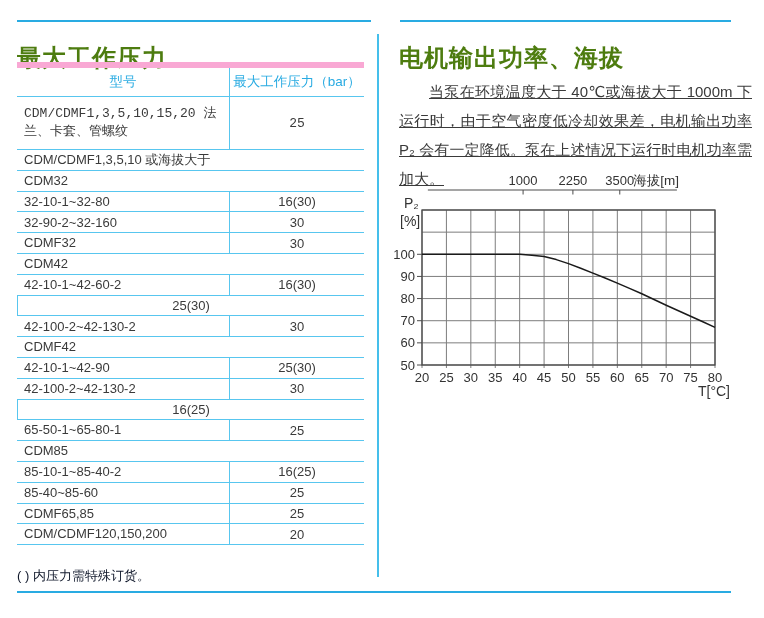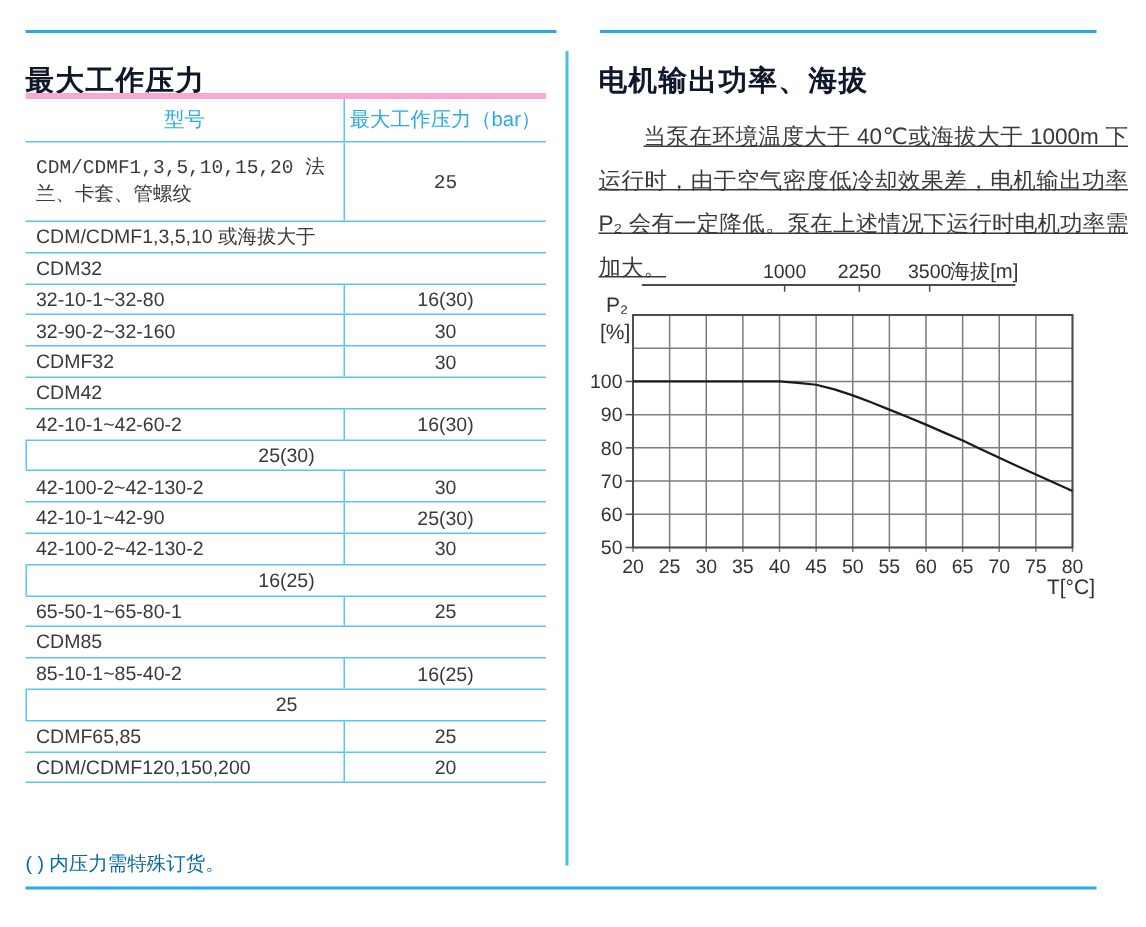--- a/index.html
+++ b/index.html
@@ -7,40 +7,40 @@
     position:relative;width:764px;height:618px;background:#ffffff;overflow:hidden;
     font-family:"Liberation Sans","DejaVu Sans",sans-serif;color:#3a3a3a;
   }
   .hrule{position:absolute;height:2px;background:#29abe2;}
   #rule-top-left{left:17px;top:20px;width:354px;}
   #rule-top-right{left:400px;top:20px;width:331px;}
   #rule-bottom{left:17px;top:591px;width:714px;}
   #vdivider{position:absolute;left:377px;top:34px;width:2px;height:543px;background:#45bfeb;}
 
   .section-title{
-    position:absolute;font-size:19px;line-height:30px;color:#0f172a;
+    position:absolute;font-size:24px;line-height:30px;color:#4d7c0f;
     font-weight:600;letter-spacing:1px;white-space:nowrap;
   }
   #title-left{left:17px;top:27px;}
   #title-right{left:399px;top:27px;}
 
   
   #pressure-table{
     position:absolute;left:17px;top:62px;width:347px;
-    border-top:4px solid #f9a8d4;font-size:13px;
+    border-top:6px solid #f9a8d4;font-size:13px;
   }
   .trow{display:flex;align-items:stretch;border-bottom:1px solid #58c6ef;height:19.8px;}
   .trow.thead{height:28px;color:#29abe2;font-size:13.5px;}
   .trow.tall{height:52px;font-family:Liberation Mono, monospace;}
   .cell{display:flex;align-items:center;box-sizing:border-box;}
   .c1{width:212px;padding-left:7px;line-height:1.35;}
   .c2{flex:1;justify-content:center;border-left:1px solid #58c6ef;text-align:left;}
   .thead .c1{justify-content:center;padding-left:0;}
   .trow.section .c1{width:100%;}
-  #table-footnote{position:absolute;left:17px;top:567px;font-size:13px;color:#0369a1;}
+  #table-footnote{position:absolute;left:17px;top:567px;font-size:13px;color:#0f172a;}
 
   
   #intro-paragraph{
     position:absolute;left:399px;top:77px;width:353px;
     font-size:15px;line-height:29px;text-align:justify;text-indent:2em;
     color:#3a3a3a;margin:0;text-decoration:underline;
   }
   #derating-chart{position:absolute;left:392px;top:166px;width:372px;height:234px;}
   #derating-chart svg{display:block;}
 </style>
@@ -92,20 +92,23 @@
           <div class="cell c1">42-10-1~42-60-2</div>
           <div class="cell c2">16(30)</div>
         </div>
         <div class="trow">
           <div class="cell c2">25(30)</div>
         </div>
         <div class="trow">
           <div class="cell c1">42-100-2~42-130-2</div>
           <div class="cell c2">30</div>
         </div>
+        <div class="trow section">
+          <div class="cell c1">CDMF42</div>
+        </div>
         <div class="trow">
           <div class="cell c1">42-10-1~42-90</div>
           <div class="cell c2">25(30)</div>
         </div>
         <div class="trow">
           <div class="cell c1">42-100-2~42-130-2</div>
           <div class="cell c2">30</div>
         </div>
         <div class="trow">
           <div class="cell c2">16(25)</div>
@@ -115,20 +118,21 @@
           <div class="cell c2">25</div>
         </div>
         <div class="trow section">
           <div class="cell c1">CDM85</div>
         </div>
         <div class="trow">
           <div class="cell c1">85-10-1~85-40-2</div>
           <div class="cell c2">16(25)</div>
         </div>
         <div class="trow">
+          <div class="cell c1">85-40~85-60</div>
           <div class="cell c2">25</div>
         </div>
         <div class="trow">
           <div class="cell c1">CDMF65,85</div>
           <div class="cell c2">25</div>
         </div>
         <div class="trow">
           <div class="cell c1">CDM/CDMF120,150,200</div>
           <div class="cell c2">20</div>
         </div>

